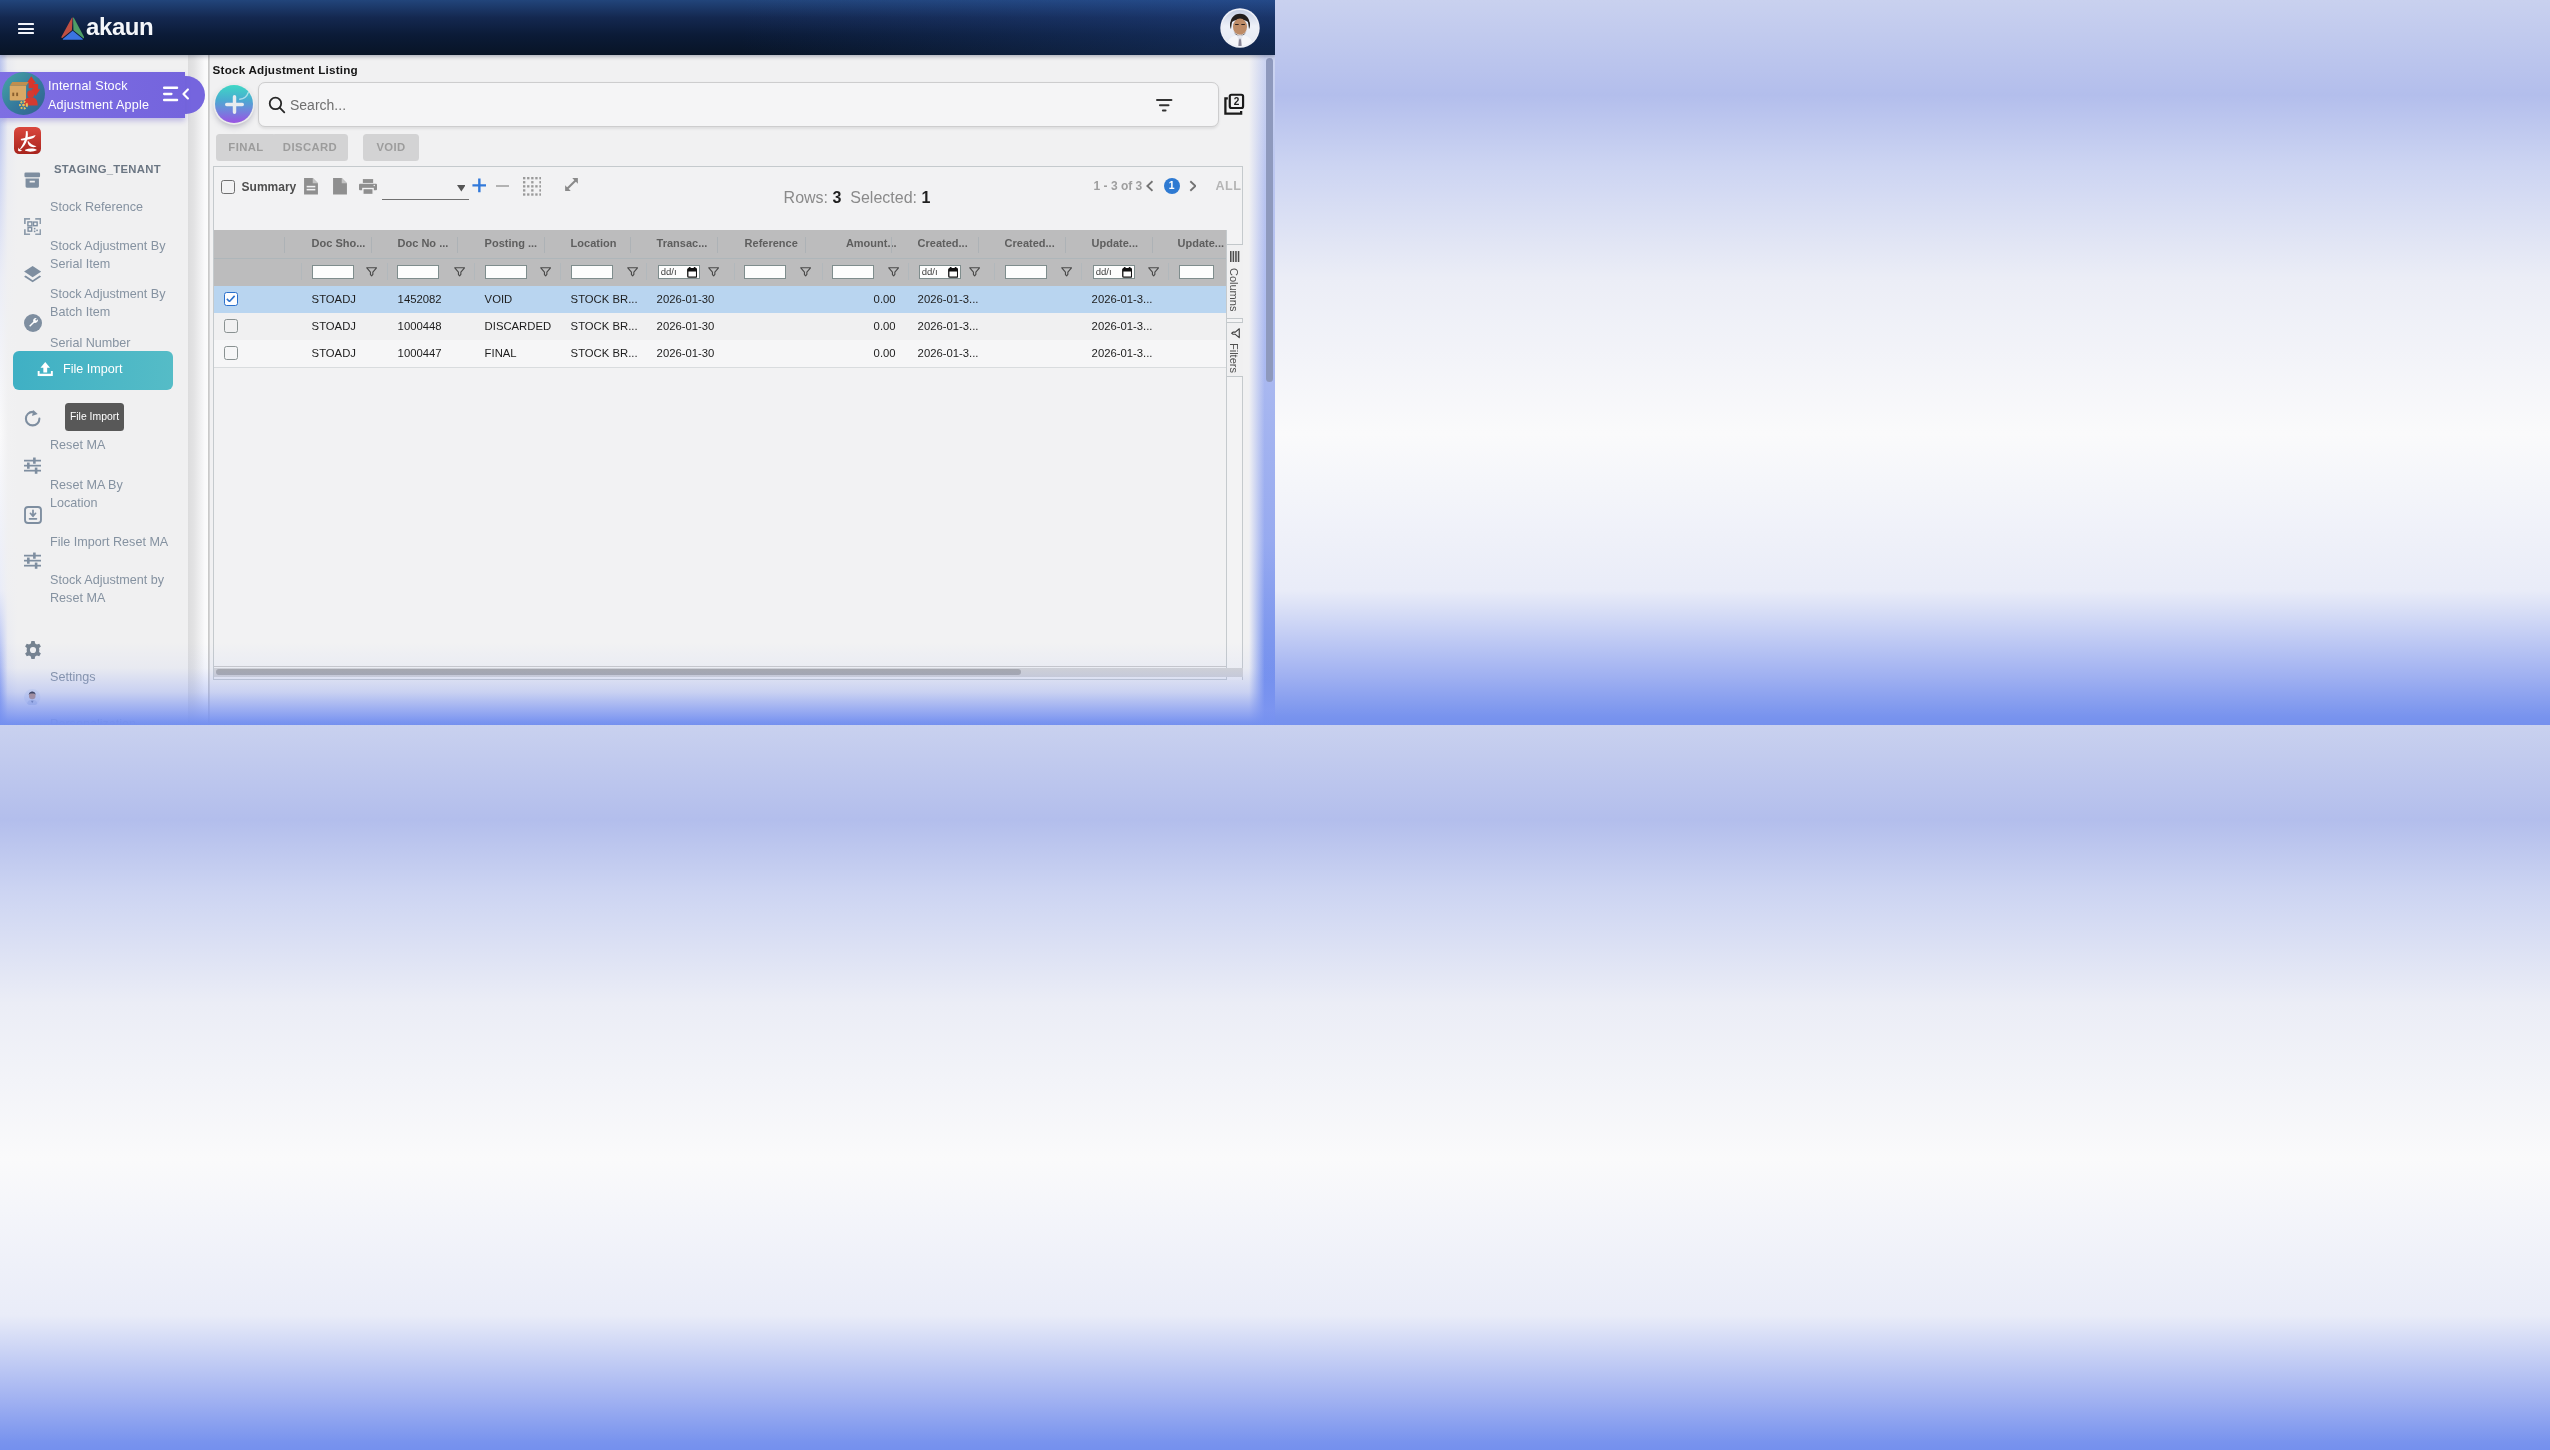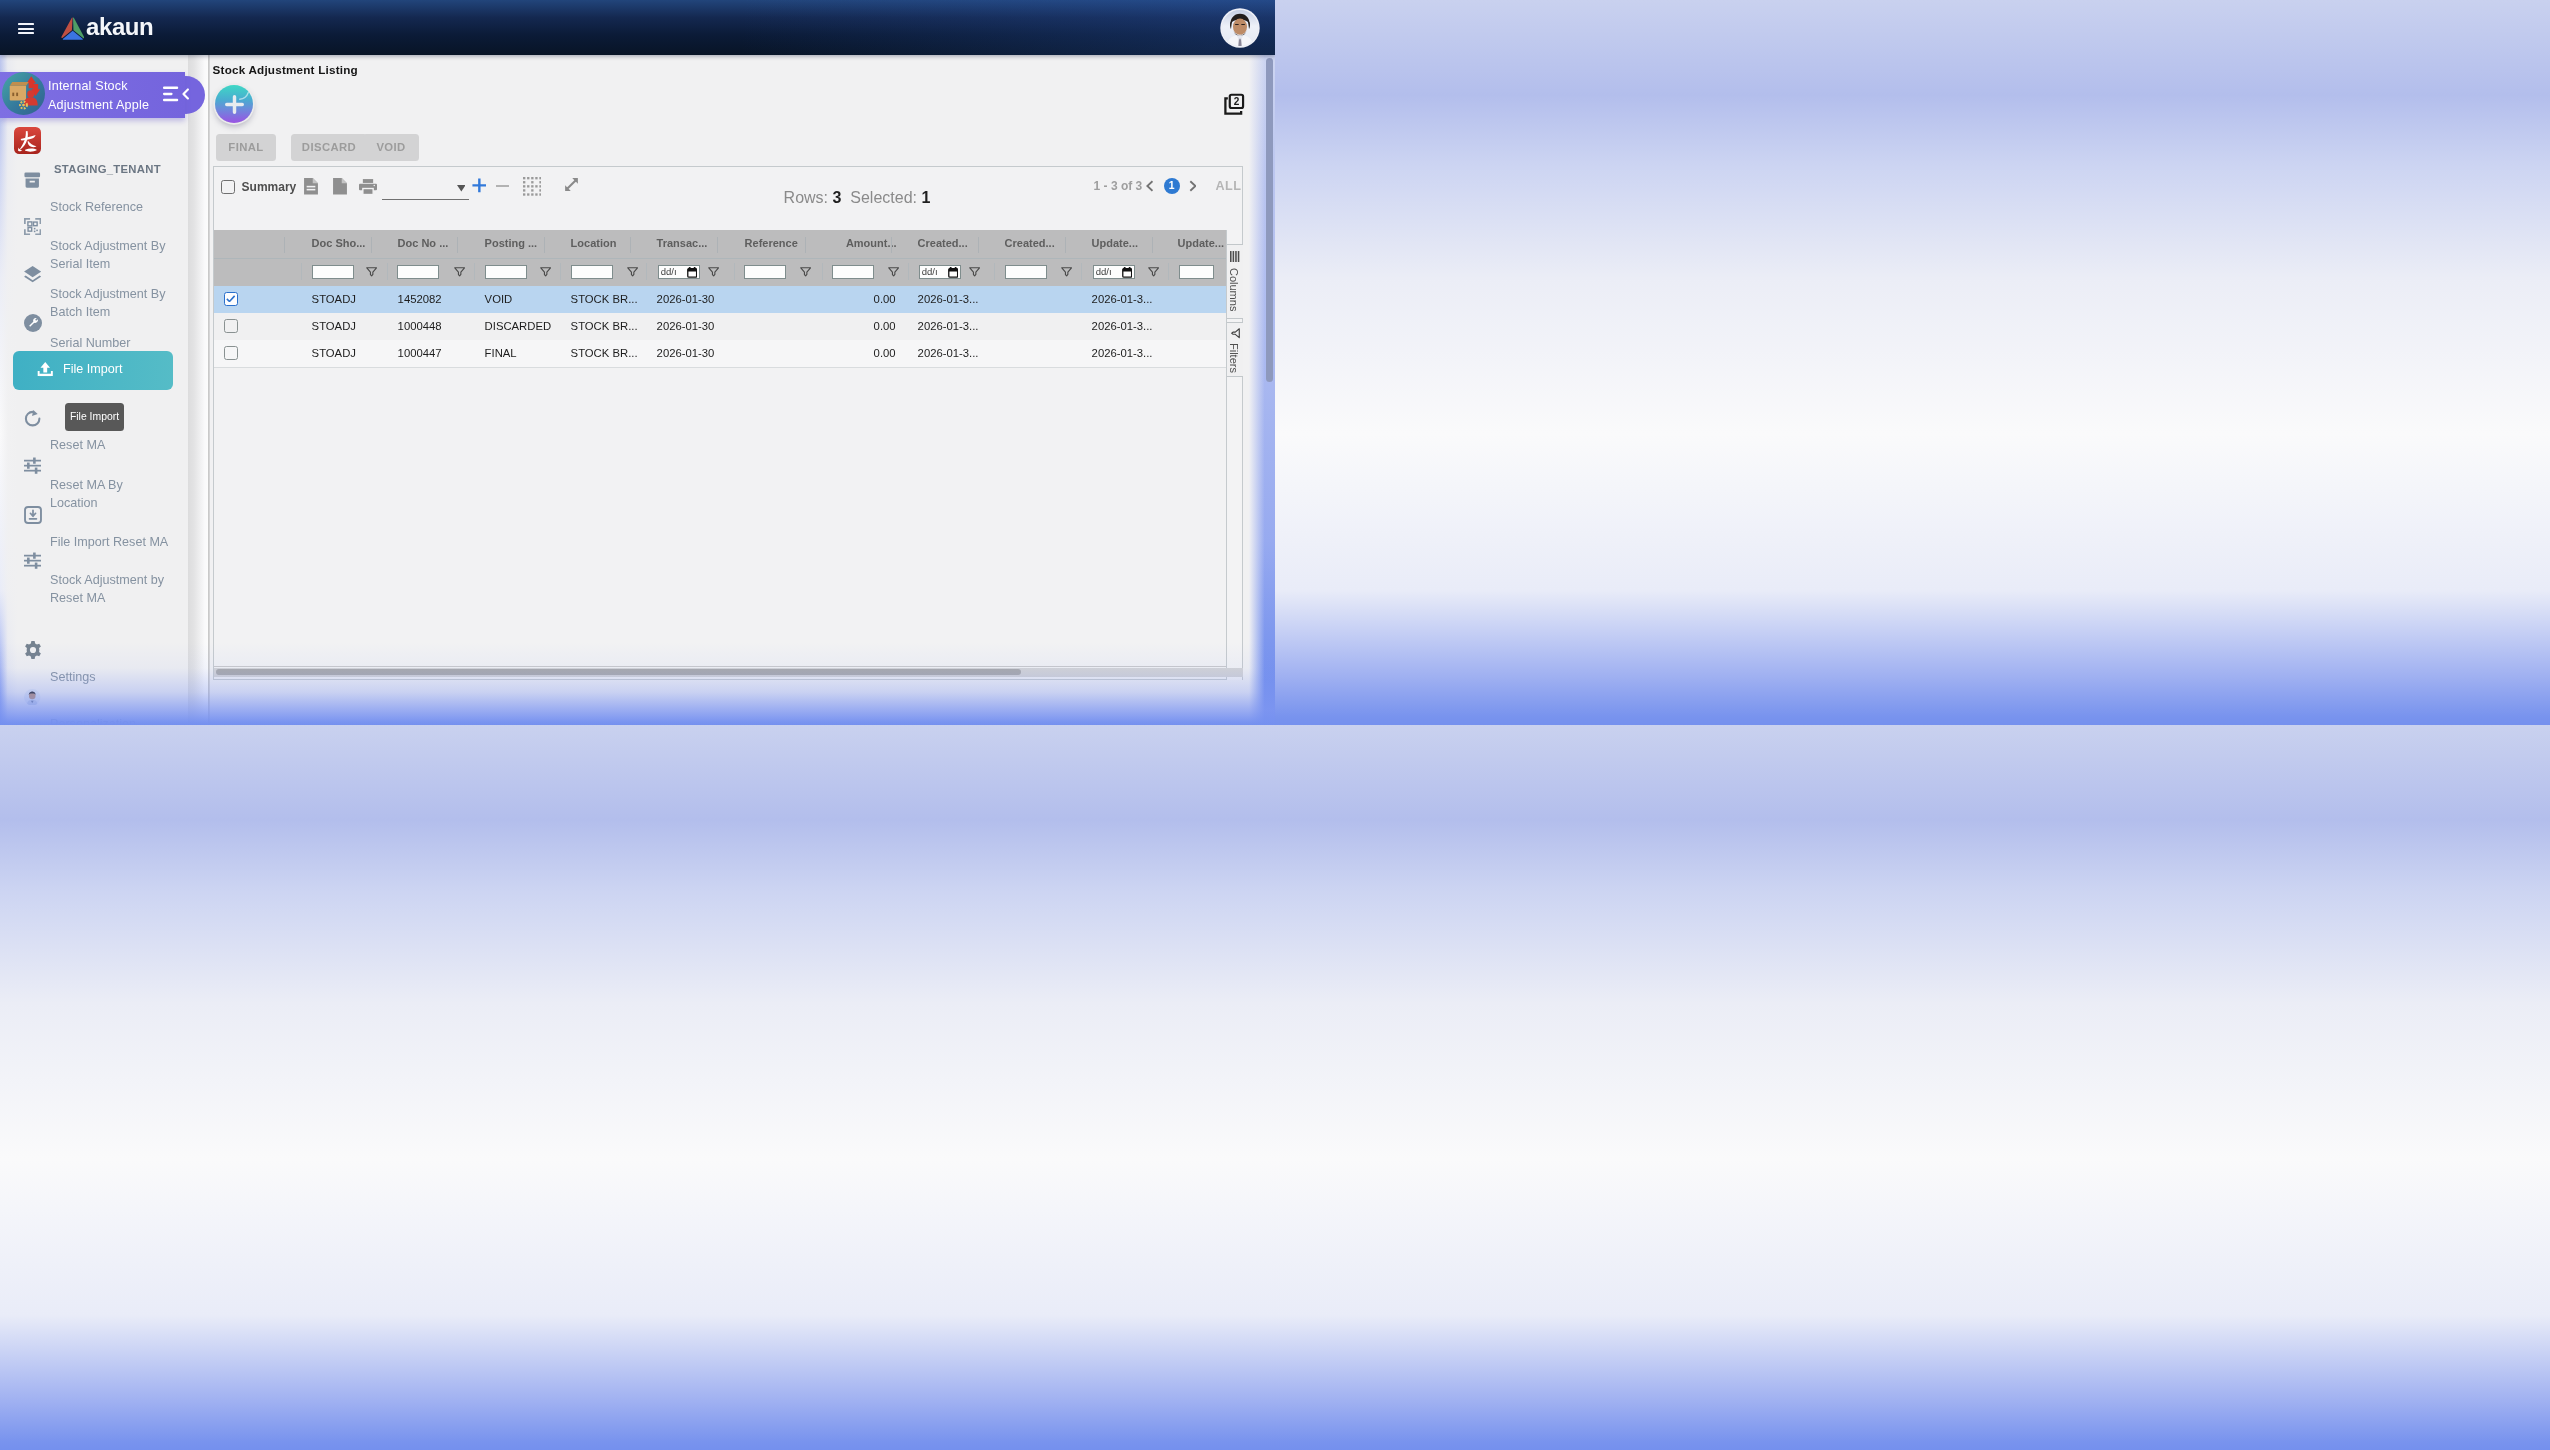--- a/index.html
+++ b/index.html
@@ -260,27 +260,39 @@
 <div id="main">
   <div id="title">Stock Adjustment Listing</div>
   <div id="plusbtn">
     <svg class="abs" style="left:9.5px;top:9.5px" width="19" height="19" viewBox="0 0 22 22">
       <path d="M11 2 V20 M2 11 H20" stroke="#e8ecef" stroke-width="4" stroke-linecap="round"></path>
     </svg>
     <svg class="abs" style="left:22.6px;top:3.5px" width="12" height="12" viewBox="0 0 14 14">
       <path d="M2 12 A 12 12 0 0 0 12 4" stroke="rgba(255,255,255,0.55)" stroke-width="1.6" fill="none" stroke-linecap="round"></path>
     </svg>
   </div>
+  <div id="search">
+    <svg class="abs" style="left:8.7px;top:13px" width="18" height="18" viewBox="0 0 21 21">
+      <circle cx="8.7" cy="8.7" r="6.7" fill="none" stroke="#272727" stroke-width="2.1"></circle>
+      <path d="M13.6 13.6 L19 19" stroke="#272727" stroke-width="2.1" stroke-linecap="round"></path>
+    </svg>
+    <div class="ph">Search...</div>
+    <svg class="abs" style="left:897px;top:15.6px" width="17.3" height="13" viewBox="0 0 20 15">
+      <rect x="0" y="0" width="19" height="2.4" rx="1.2" fill="#333"></rect>
+      <rect x="3.4" y="6" width="12.2" height="2.4" rx="1.2" fill="#333"></rect>
+      <rect x="6.8" y="12" width="5.4" height="2.4" rx="1.2" fill="#333"></rect>
+    </svg>
+  </div>
   <svg class="abs" style="left:1014px;top:38px" width="21" height="22" viewBox="0 0 24 25">
     <path d="M4.4 6 H1.6 V23.4 H19.6 V20.6" fill="none" stroke="#1a1a1a" stroke-width="2.6"></path>
     <rect x="6.6" y="1.9" width="15.2" height="15.2" rx="2" fill="#f1f1f2" stroke="#1a1a1a" stroke-width="2.5"></rect>
     <text x="14.4" y="13.8" font-size="11.5" font-weight="700" fill="#1a1a1a" text-anchor="middle" font-family="Liberation Sans">2</text>
   </svg>
   <div class="gbtn" style="left:6px;width:60px">FINAL</div>
-  <div class="gbtn" style="left:81px;width:76px">DISCARD</div>
+  <div class="gbtn" style="left:62px;width:76px">DISCARD</div>
   <div class="gbtn" style="left:153px;width:56px">VOID</div>
 
   <div id="card">
     <div id="sumcb"></div>
     <div class="abs" style="left:28px;top:12.6px;font-size:12px;font-weight:700;color:#4e4e4e">Summary</div>
     <svg class="ticon" style="left:90px" width="14" height="16.5" viewBox="0 0 16 19" fill="#8f8f8f">
       <path d="M0 0 H10 L16 6 V19 H0 Z"></path>
       <path d="M10 0 L16 6 H10 Z" fill="#c5c5c5"></path>
       <rect x="3" y="9" width="10" height="1.8" fill="#f2f2f3"></rect>
       <rect x="3" y="12.5" width="10" height="1.8" fill="#f2f2f3"></rect>

